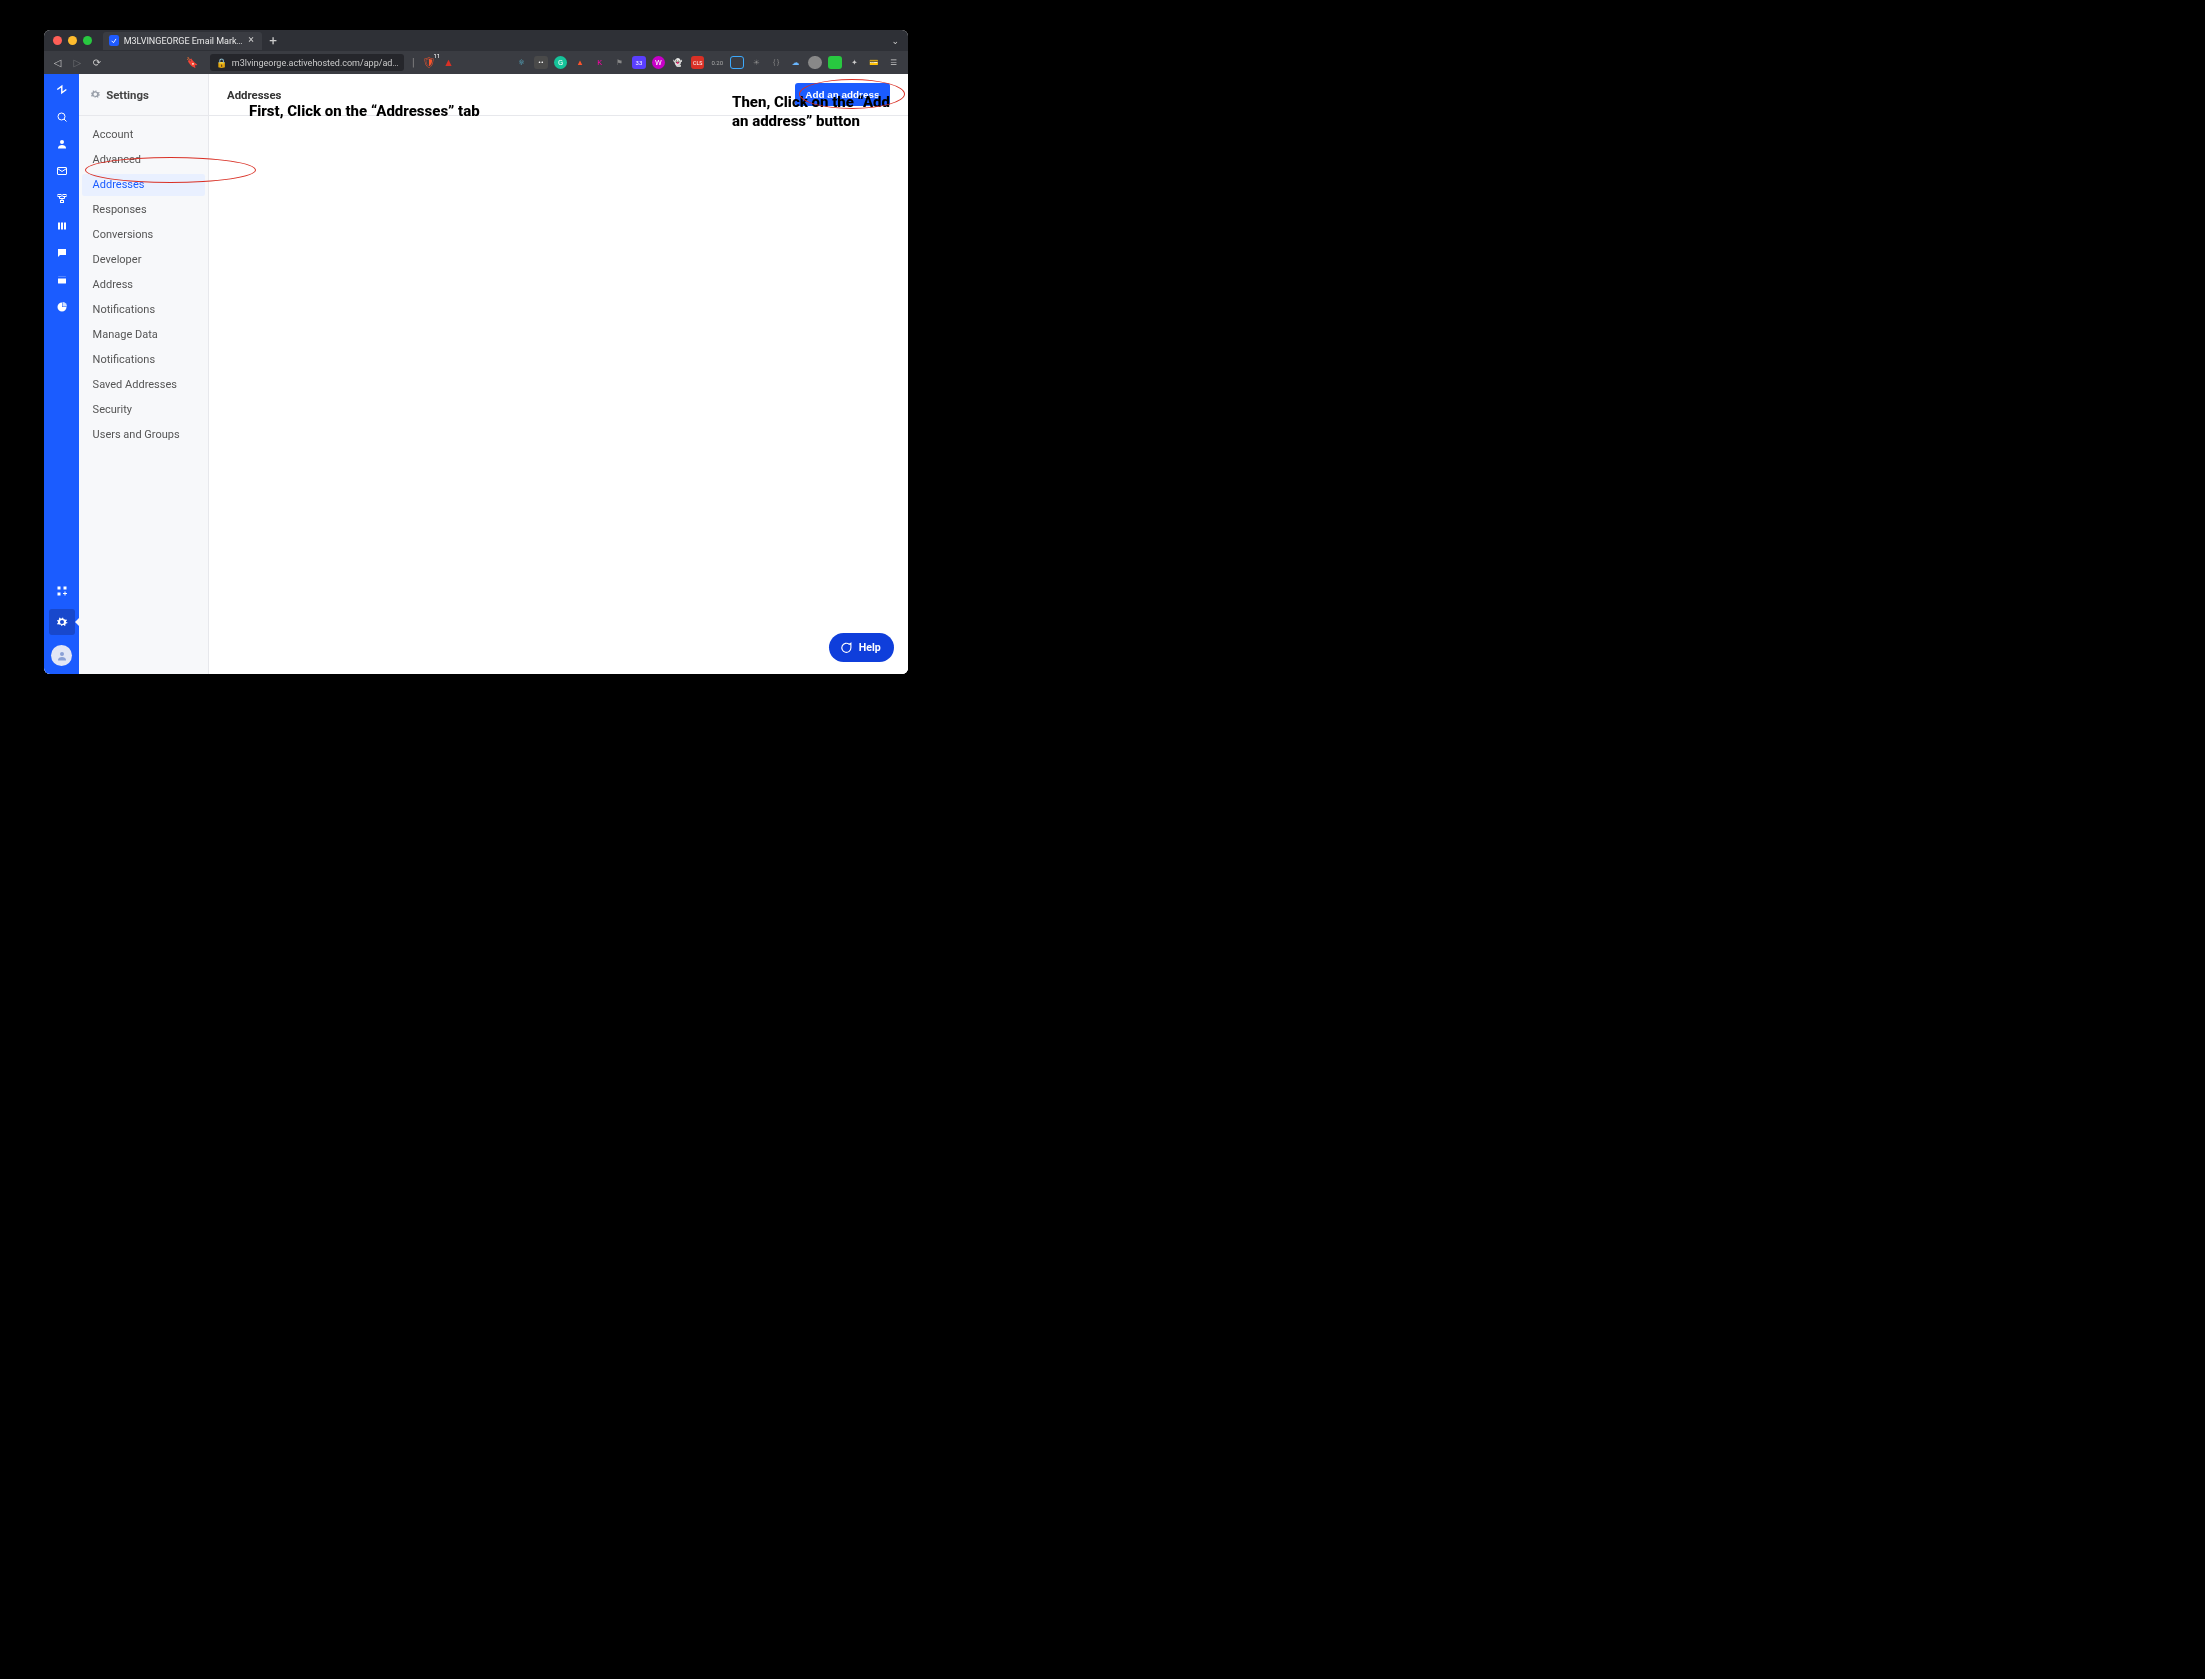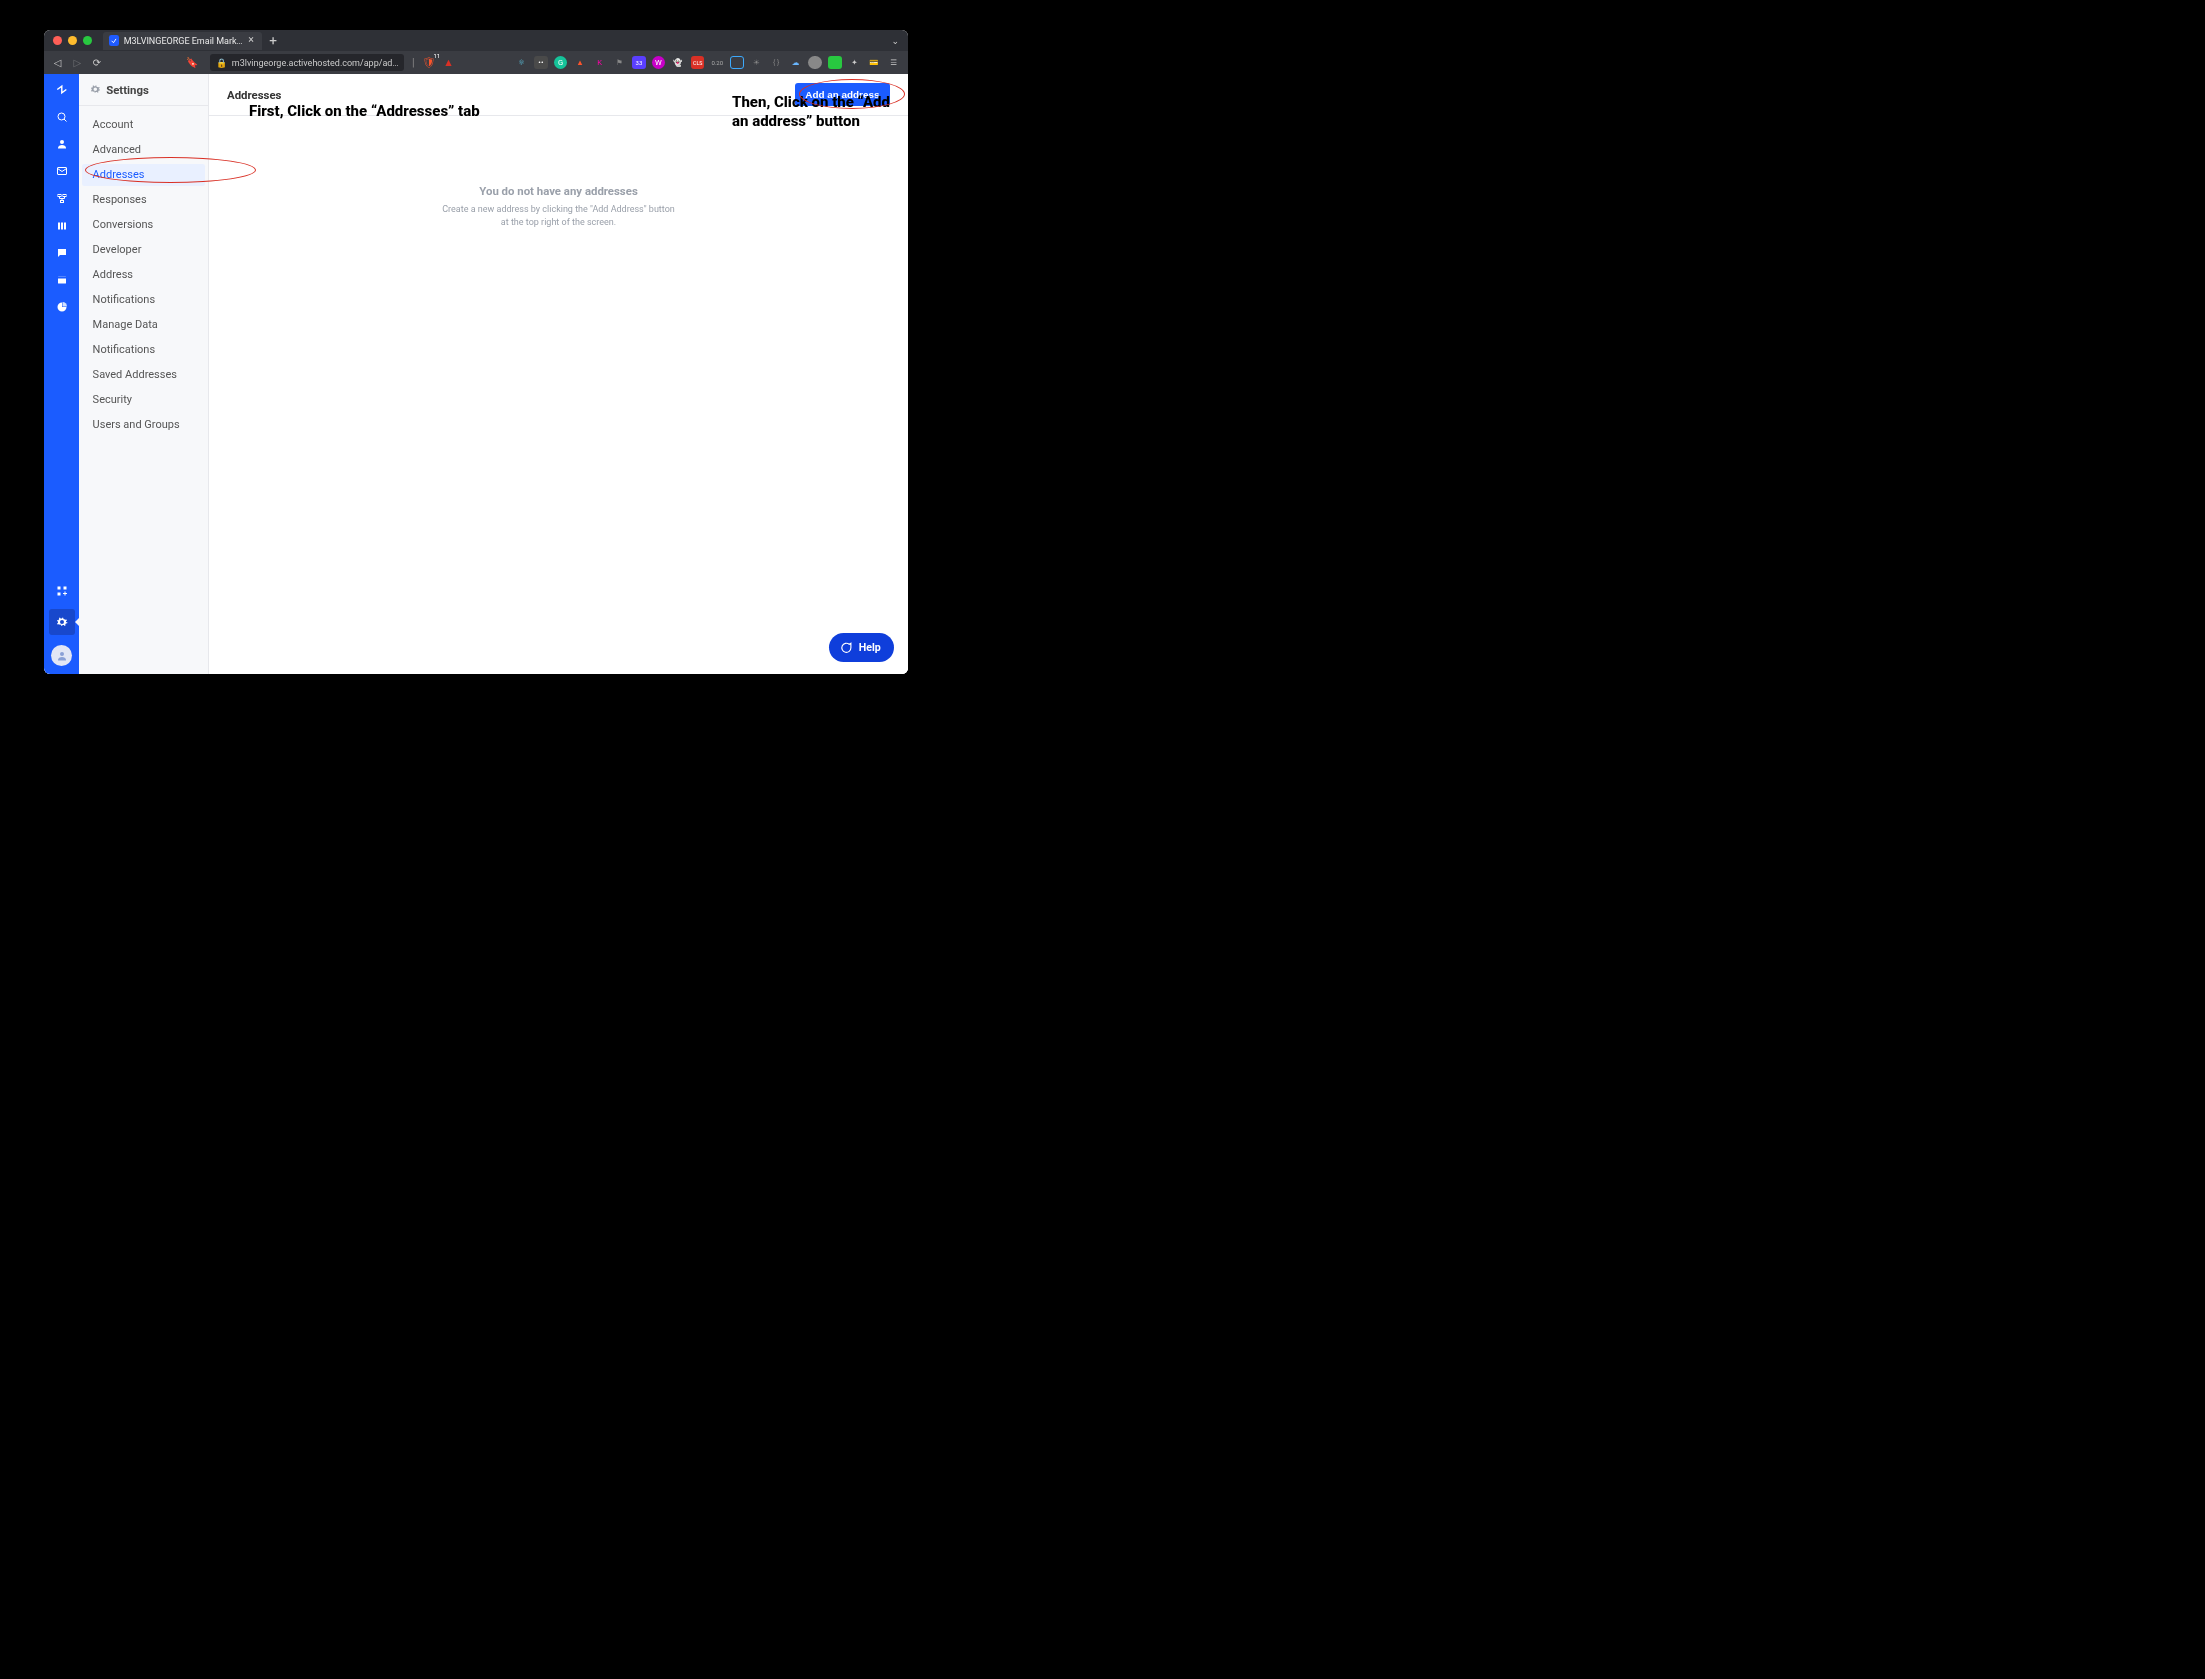--- a/index.html
+++ b/index.html
@@ -125,21 +125,21 @@
 
   
   .side {
     width:130px;
     background:#f7f8fa;
     border-right:0.8px solid #e7e8ec;
     display:flex;
     flex-direction:column;
   }
   .side-head {
-    height:32px;
+    height:42px;
     display:flex; align-items:center;
     padding-left:10.6px;
     gap:6px;
     border-bottom:0.8px solid #e7e8ec;
     font-weight:700; font-size:11.4px; color:#444;
   }
   .side-list { padding-top:4.5px; }
   .side-item {
     padding: 4.5px 10.6px;
     font-size:11px;
@@ -369,24 +369,20 @@
             <div class="side-item">Users and Groups</div>
           </div>
       </div>
 
       <div class="main">
         <div class="main-head">
           <h1>Addresses</h1>
           <button class="btn-primary">Add an address</button>
         </div>
         <div class="main-body">
-          <div class="empty">
-            <h2>You do not have any addresses</h2>
-            <p>Create a new address by clicking the "Add Address" button at the top right of the screen.</p>
-          </div>
 
           <div class="annot" style="left:40px; top:-13.6px;">First, Click on the “Addresses” tab</div>
           <div class="annot" style="right:18px; top:-23px; text-align:left;">
             <span>Then, Click on the “Add</span><br>
             <span>an address” button</span>
           </div>
         </div>
 
         <div class="help">
           <svg viewBox="0 0 24 24" width="13.6" height="13.6" fill="none" stroke="#fff" stroke-width="2">

